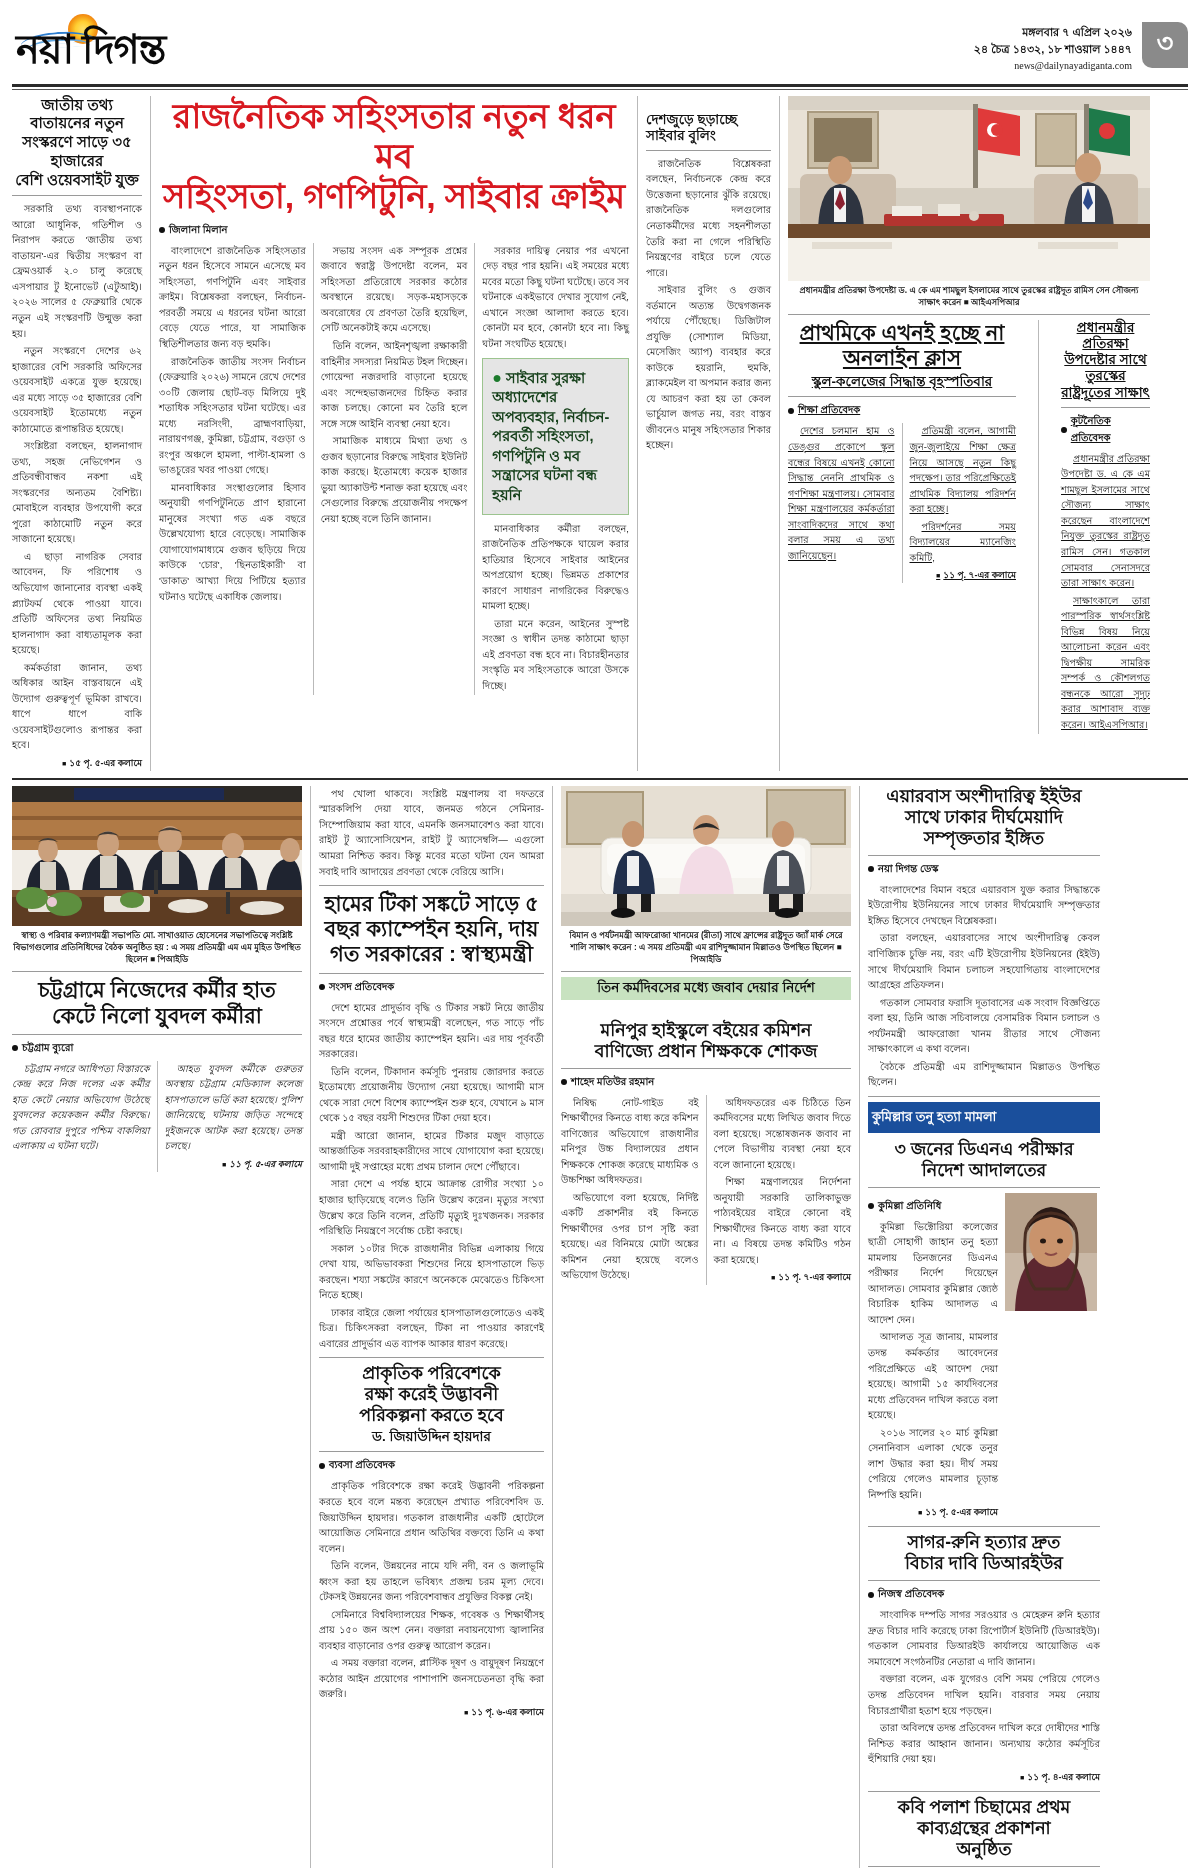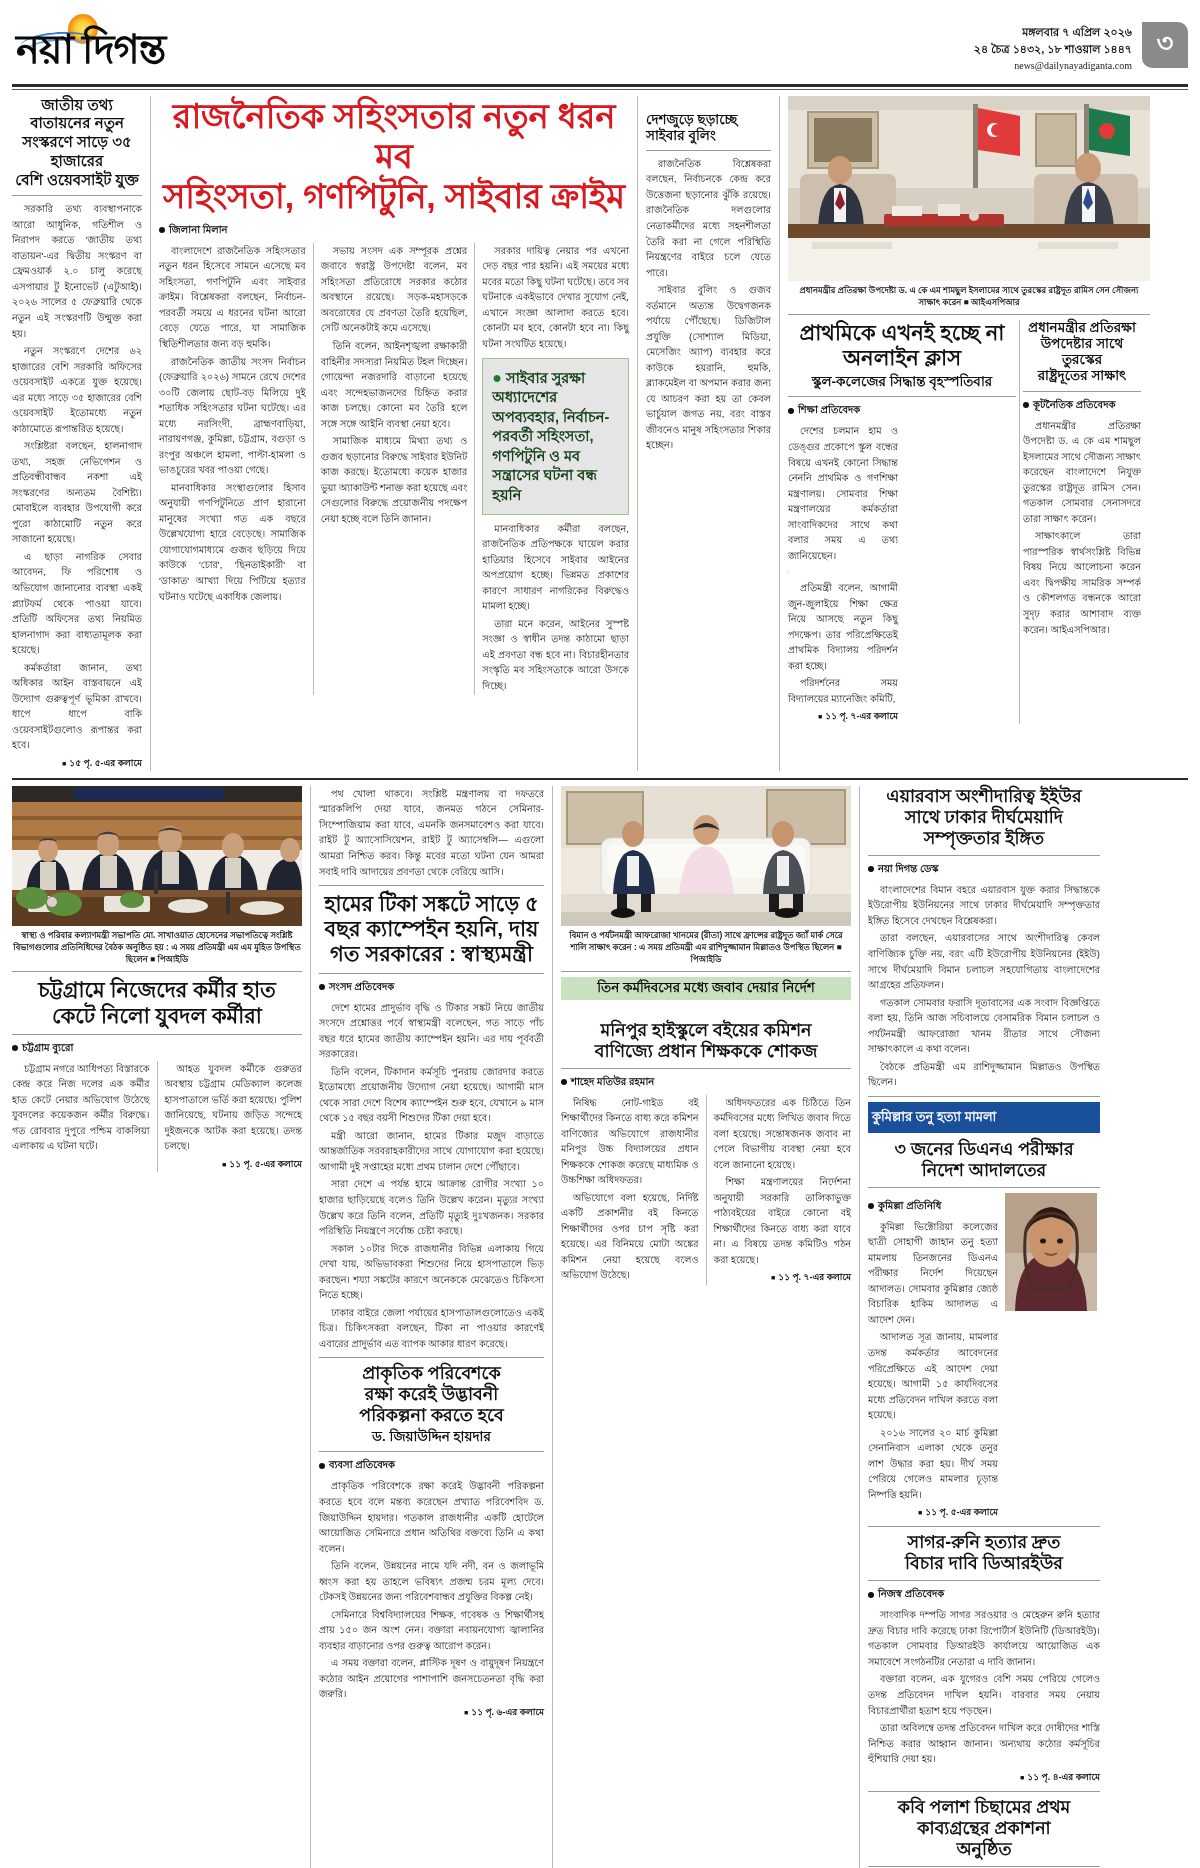--- a/index.html
+++ b/index.html
@@ -243,34 +243,34 @@
           <circle cx="186" cy="120" r="5" fill="#dcd5c8"></circle>
           <rect x="24" y="146" width="80" height="7" fill="#e3ddd2"></rect>
           <rect x="250" y="146" width="80" height="7" fill="#e3ddd2"></rect>
         </svg>
       </div>
       <div class="cap">
         <span>প্রধানমন্ত্রীর প্রতিরক্ষা উপদেষ্টা ড. এ কে এম শামছুল ইসলামের সাথে তুরস্কের রাষ্ট্রদূত রামিস সেন সৌজন্য সাক্ষাৎ করেন</span> ■ <span class="credit">আইএসপিআর</span>
       </div>
       <div class="hr-thin"></div>
 
-      <div style="display:flex;gap:3px;">
+      <div style="display:flex;gap:22px;text-decoration:underline;">
 
         <div style="width:228px;">
           <div class="hl-main h-lg">
             <span>প্রাথমিকে এখনই হচ্ছে না</span><br>
             <span>অনলাইন ক্লাস</span>
           </div>
           <div class="hl-main h-xs" style="margin-top:4px;">স্কুল-কলেজের সিদ্ধান্ত বৃহস্পতিবার</div>
           <div class="hr-thin"></div>
           <div class="byline">
             <span class="dot"></span>
             <span>শিক্ষা প্রতিবেদক</span>
           </div>
-          <div style="display:flex;gap:7px;flex-direction:column;">
+          <div style="display:flex;gap:7px;">
             <div style="width:110px;">
               <div class="body-txt">
                 <p>দেশের চলমান হাম ও ডেঙ্গুর প্রকোপে স্কুল বন্ধের বিষয়ে এখনই কোনো সিদ্ধান্ত নেননি প্রাথমিক ও গণশিক্ষা মন্ত্রণালয়। সোমবার শিক্ষা মন্ত্রণালয়ের কর্মকর্তারা সাংবাদিকদের সাথে কথা বলার সময় এ তথ্য জানিয়েছেন।</p>
               </div>
             </div>
             <div class="vline"></div>
             <div style="width:110px;">
               <div class="body-txt">
                 <p>প্রতিমন্ত্রী বলেন, আগামী জুন-জুলাইয়ে শিক্ষা ক্ষেত্র নিয়ে আসছে নতুন কিছু পদক্ষেপ। তার পরিপ্রেক্ষিতেই প্রাথমিক বিদ্যালয় পরিদর্শন করা হচ্ছে।</p>
                 <p>পরিদর্শনের সময় বিদ্যালয়ের ম্যানেজিং কমিটি,</p>
@@ -365,21 +365,21 @@
       <div class="hr-thin"></div>
       <div class="hl-main h-lg">
         <span>চট্টগ্রামে নিজেদের কর্মীর হাত</span><br>
         <span>কেটে নিলো যুবদল কর্মীরা</span>
       </div>
       <div class="hr-thin"></div>
       <div class="byline">
         <span class="dot"></span>
         <span>চট্টগ্রাম ব্যুরো</span>
       </div>
-      <div style="display:flex;gap:7px;">
+      <div style="display:flex;gap:7px;font-style:italic;">
         <div style="width:140px;">
           <div class="body-txt">
             <p>চট্টগ্রাম নগরে আধিপত্য বিস্তারকে কেন্দ্র করে নিজ দলের এক কর্মীর হাত কেটে নেয়ার অভিযোগ উঠেছে যুবদলের কয়েকজন কর্মীর বিরুদ্ধে। গত রোববার দুপুরে পশ্চিম বাকলিয়া এলাকায় এ ঘটনা ঘটে।</p>
           </div>
         </div>
         <div class="vline"></div>
         <div style="width:140px;">
           <div class="body-txt">
             <p>আহত যুবদল কর্মীকে গুরুতর অবস্থায় চট্টগ্রাম মেডিক্যাল কলেজ হাসপাতালে ভর্তি করা হয়েছে। পুলিশ জানিয়েছে, ঘটনায় জড়িত সন্দেহে দুইজনকে আটক করা হয়েছে। তদন্ত চলছে।</p>
           </div>

